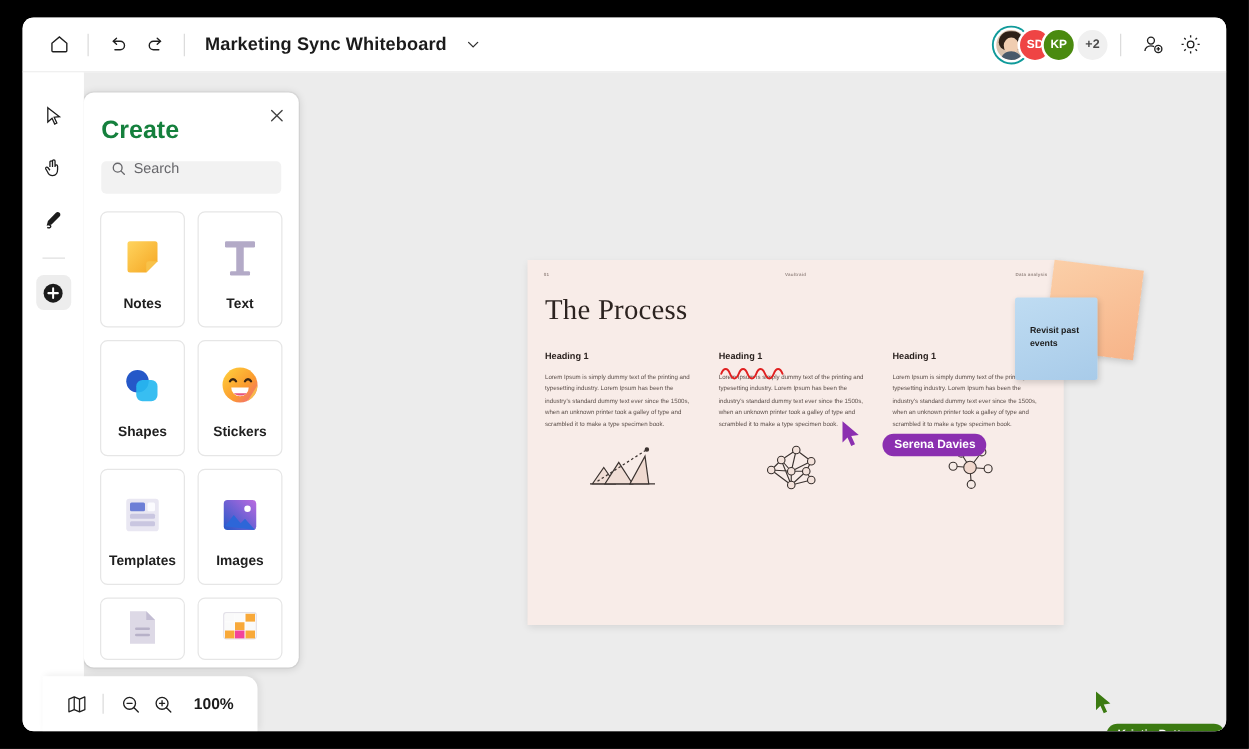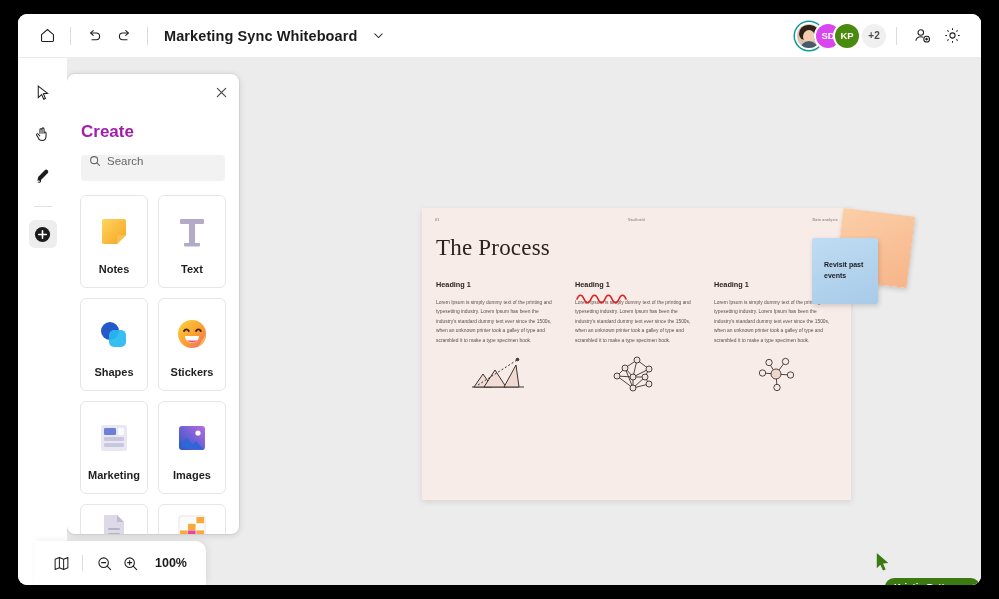--- a/index.html
+++ b/index.html
@@ -110,22 +110,22 @@
     z-index: 5;
     overflow: hidden;
   }
   .panel-close {
     position: absolute; right: 7px; top: 7px;
     width: 22px; height: 22px; border-radius: 4px;
     display: flex; align-items: center; justify-content: center;
     cursor: pointer; color: #444;
   }
   .panel-title {
-    font-size: 17px; font-weight: bold; color: #a21caf;
-    padding: 48px 0 0 14px;
+    font-size: 20px; font-weight: bold; color: #15803d;
+    padding: 19px 0 0 14px;
   }
   .search-box {
     margin: 13px 14px 0;
     height: 26px; background: #f2f2f2; border-radius: 4px;
     display: flex; align-items: flex-start; padding: 0 8px;
     cursor: text;
   }
   .search-box .ph {
     font-size: 11.5px; color: #67676b; margin-left: 6px;
   }
@@ -270,21 +270,21 @@
       </svg>
     </div>
 
     <div class="tb-right">
       <div class="avatars">
         <div class="avatar photo ring">
           <span class="hair"></span>
             <span class="face"></span>
             <span class="body"></span>
         </div>
-        <div class="avatar" style="background:#d946ef">SD</div>
+        <div class="avatar" style="background:#ef4444">SD</div>
         <div class="avatar" style="background:#4a8a0f">KP</div>
         <div class="avatar count">+2</div>
       </div>
       <div class="tb-sep"></div>
       <div class="tb-icon">
         <svg width="19" height="19" viewBox="0 0 22 22" fill="none" stroke="currentColor" stroke-width="1.25">
           <circle cx="9" cy="7.5" r="3.2"></circle>
           <path d="M3.4 17.2c0-3 2.5-4.8 5.6-4.8 1.1 0 2.1.2 2.9.6"></path>
           <circle cx="15.8" cy="15.2" r="3.3"></circle>
           <path d="M15.8 13.5v3.4M14.1 15.2h3.4" stroke-width="1.2"></path>
@@ -364,20 +364,26 @@
           </svg>
         </div>
       </div>
     </div>
 
     <div class="sticky orange"></div>
     <div class="sticky blue">
       <div class="txt">Revisit past events</div>
     </div>
 
+    <div class="cursor-wrap cursor-serena">
+      <svg width="18" height="22" viewBox="0 0 18 22">
+        <path d="M2 1l13 11-6 .7 3 6.6-3 1.4-3-6.7-4 4z" fill="#8b2fb0"></path>
+      </svg>
+      <div class="cursor-pill">Serena Davies</div>
+    </div>
 
     <div class="cursor-wrap cursor-kristin">
       <svg width="16" height="20" viewBox="0 0 18 22">
         <path d="M2 1l13 11-6 .7 3 6.6-3 1.4-3-6.7-4 4z" fill="#3b7a11"></path>
       </svg>
       <div class="cursor-pill">Kristin Patterson</div>
     </div>
   </div>
 
   <div class="rail">
@@ -484,21 +490,21 @@
       <div class="card">
         <div class="glyph">
           <svg width="32" height="30" viewBox="0 0 32 30">
             <rect x="3" y="2" width="26" height="26" rx="2.5" fill="#e9e7f2"></rect>
             <rect x="6" y="5" width="12" height="7" rx="1.2" fill="#6d7fd6"></rect>
             <rect x="20" y="5" width="6" height="7" rx="1.2" fill="#fbfbfe"></rect>
             <rect x="6" y="14" width="20" height="4" rx="1.2" fill="#c9c6e0"></rect>
             <rect x="6" y="20" width="20" height="4" rx="1.2" fill="#c9c6e0"></rect>
           </svg>
         </div>
-        <div class="lbl">Marketing</div>
+        <div class="lbl">Templates</div>
       </div>
 
       <div class="card">
         <div class="glyph">
           <svg width="32" height="30" viewBox="0 0 32 30">
             <defs>
                 <linearGradient id="gI" x1="0" y1="1" x2="1" y2="0">
               <stop offset="0" stop-color="#2558c8"></stop>
                   <stop offset="1" stop-color="#bb6ae0"></stop>
             </linearGradient>

